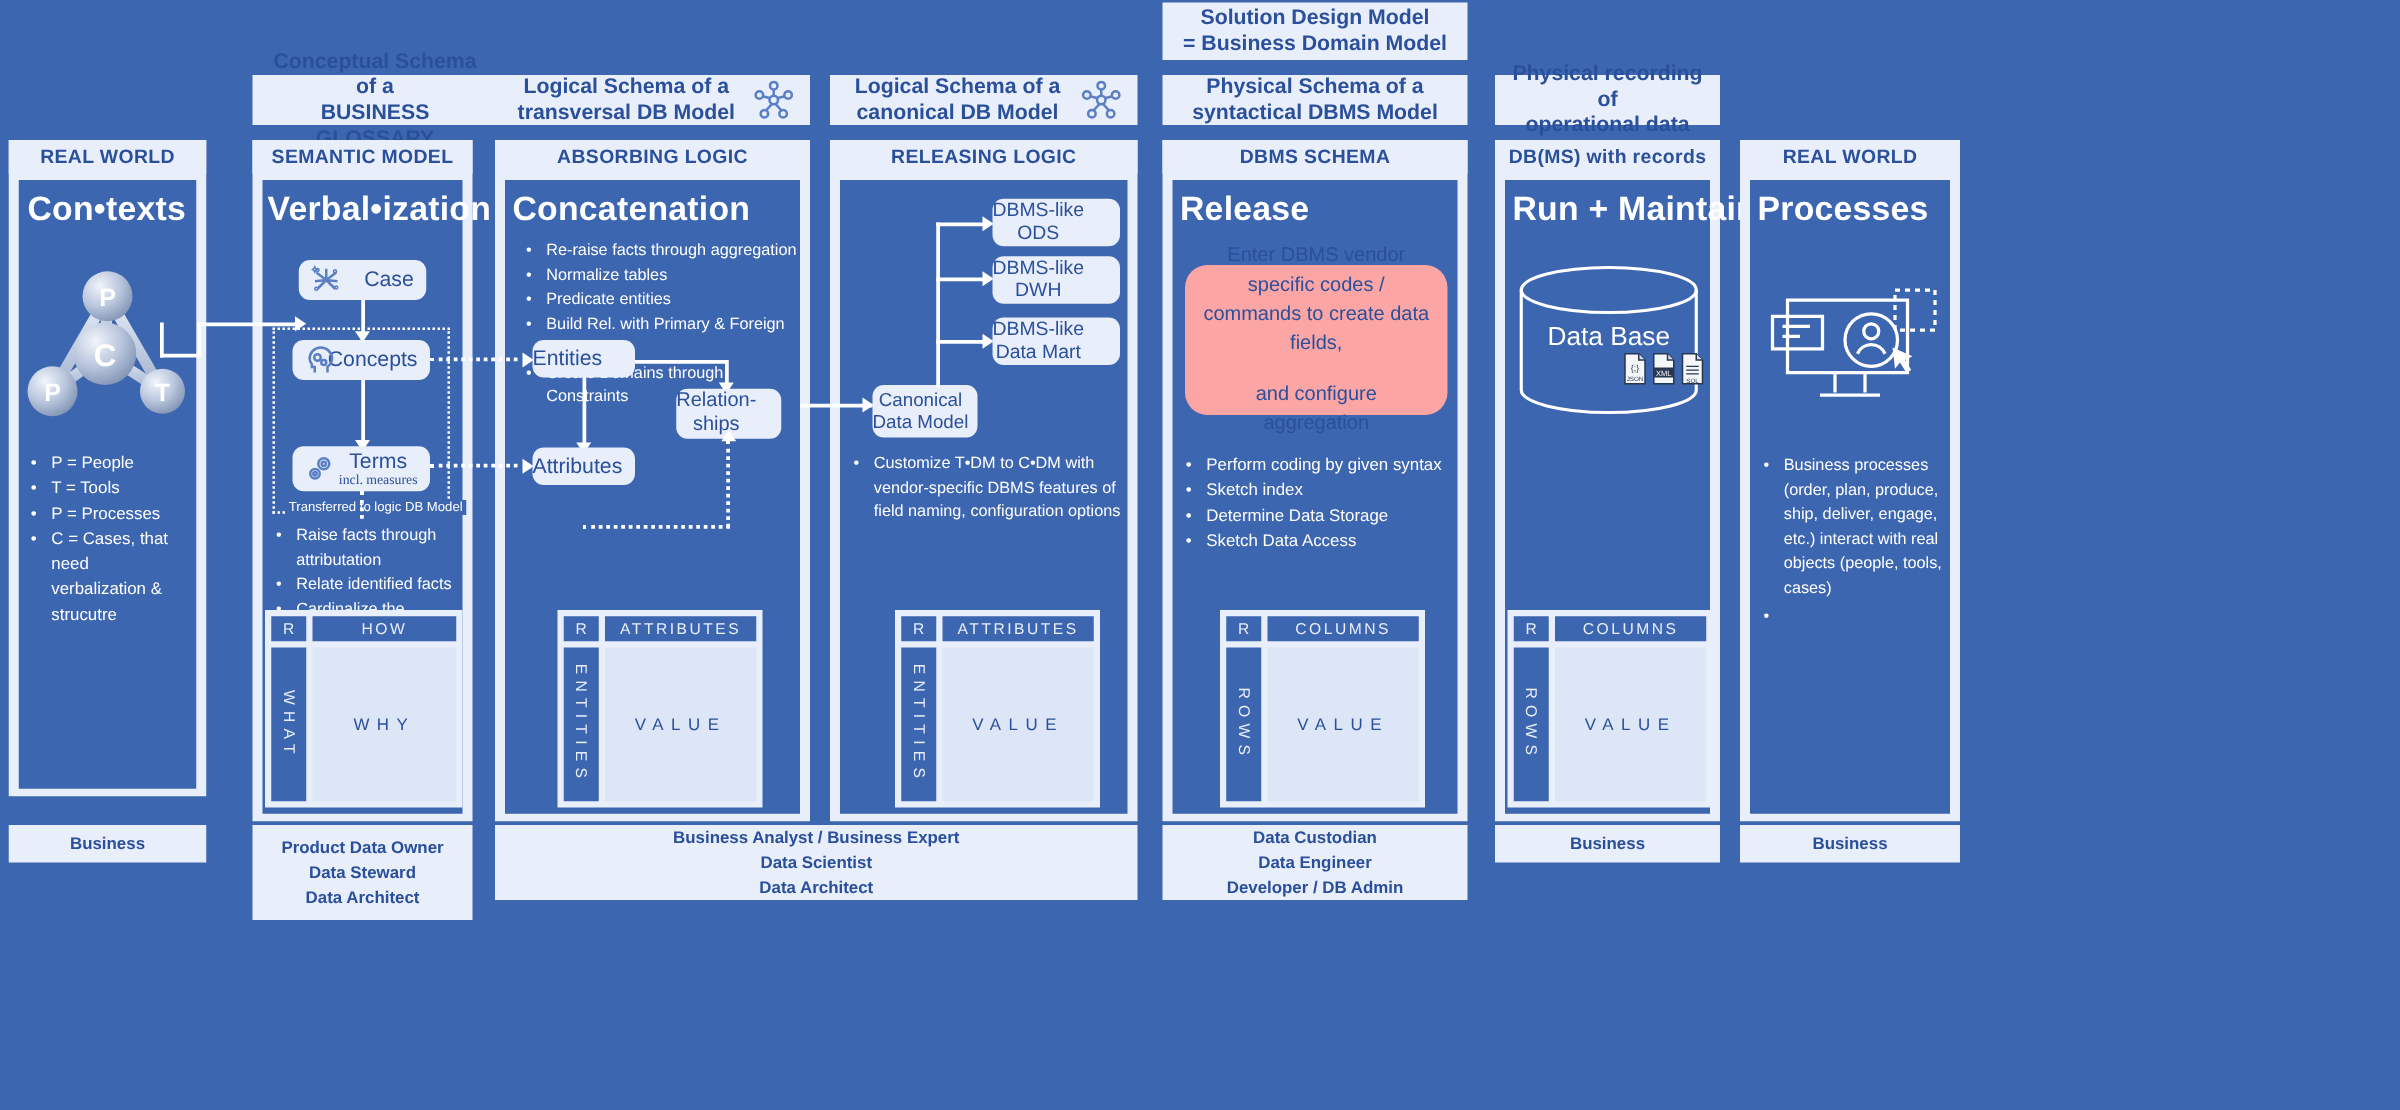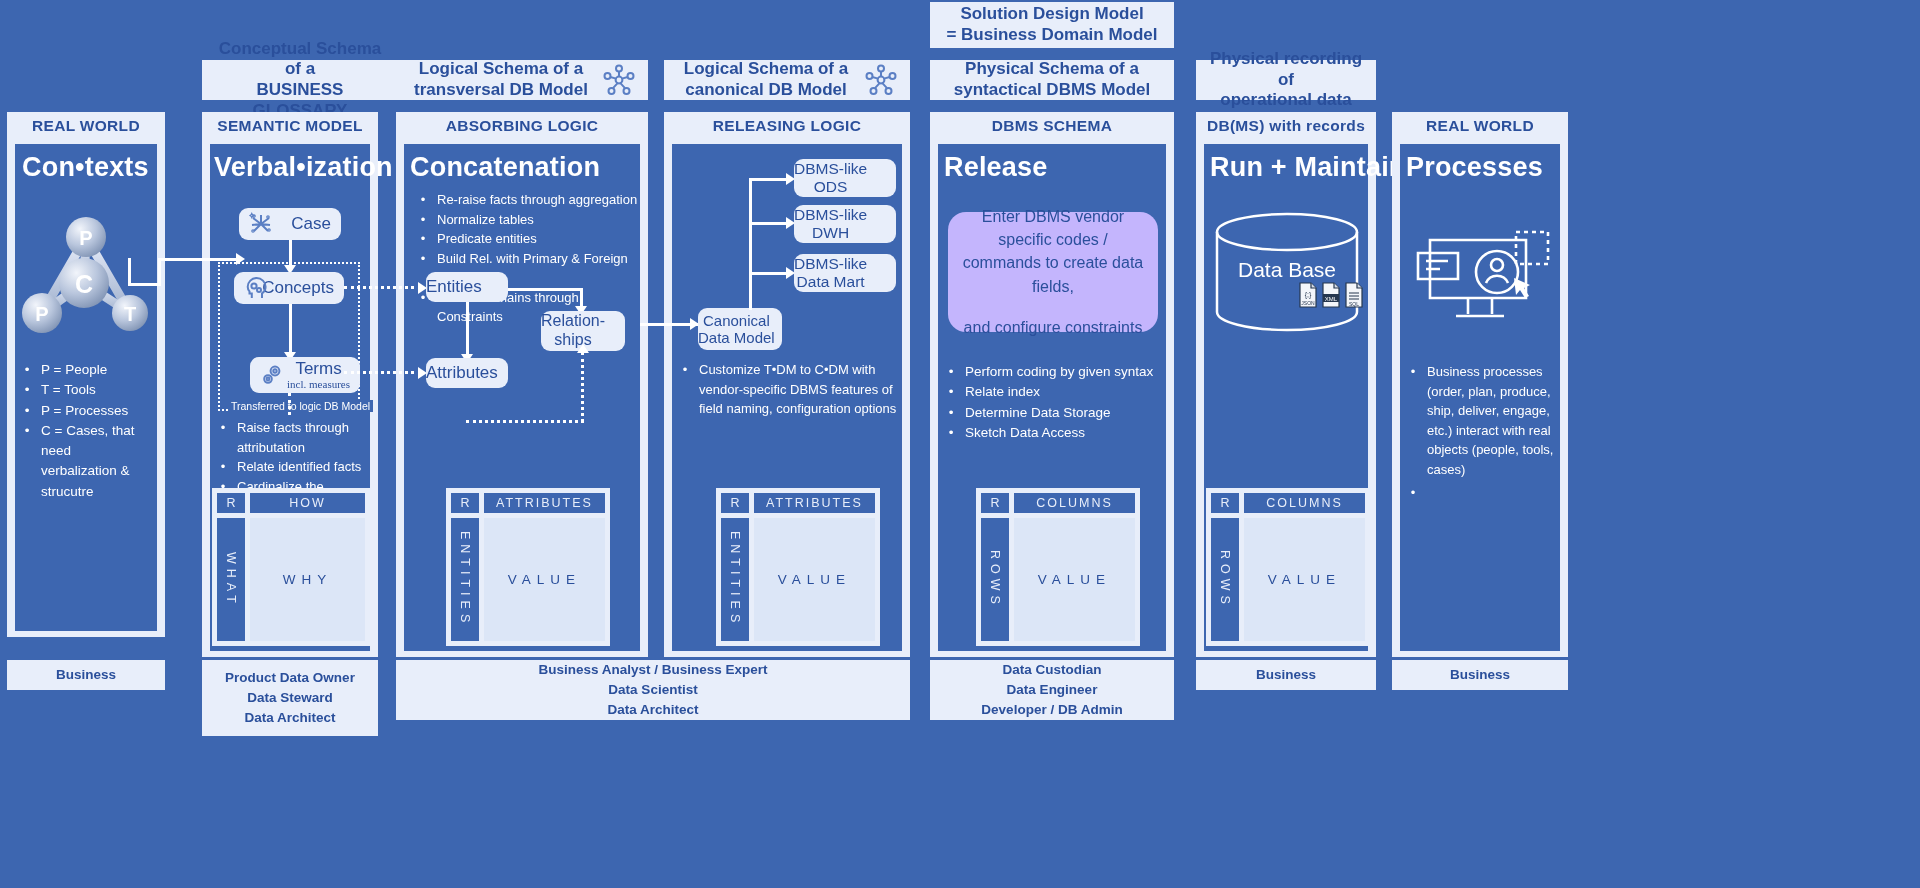--- a/index.html
+++ b/index.html
@@ -72,21 +72,21 @@
     text-align: center;
     font-size: 17px;
     line-height: 1.16;
   }
   .pill.wicon { justify-content: flex-end; padding-right: 10px; }
   .pill .pico { position: absolute; left: 9px; top: 50%; transform: translateY(-50%); }
   .pill .sub { display:block; font-size: 11px; font-family: Liberation Serif, serif; }
 
   .roundbox {
     position: absolute;
-    background: #c4b5fd;
+    background: #fca5a5;
     color: #2a4f9b;
     border-radius: 18px;
     display: flex; flex-direction: column;
     align-items: center; justify-content: center;
     text-align: center;
     font-size: 16px;
     line-height: 1.45;
     padding: 14px;
   }
   .roundbox p { margin: 0; }
@@ -319,21 +319,21 @@
         <circle class="ico-line" stroke-width="1.2" cx="11" cy="11" r="2.6"></circle>
         <circle class="ico-line" stroke-width="1.2" cx="16" cy="15" r="2"></circle>
       </svg>
     </span>
     <span>Concepts</span>
   </div>
 
   <div class="ln" style="left:289px; top:304px; width:3px; height:52px;"></div>
   <div class="arrow-d" style="left:284px; top:352px;"></div>
 
-  <div class="pill wicon" style="left:250px; top:357px; width:110px; height:36px; padding-right:10px;">
+  <div class="pill wicon" style="left:234px; top:357px; width:110px; height:36px; padding-right:10px;">
     <span class="pico">
       <svg width="26" height="26" viewBox="0 0 26 26">
         <g class="ico-line" stroke-width="1.2">
           <circle cx="16" cy="9" r="4.4"></circle>
             <circle cx="16" cy="9" r="1.7"></circle>
           <circle cx="9" cy="17" r="3.8"></circle>
             <circle cx="9" cy="17" r="1.4"></circle>
         </g>
       </svg>
     </span>
@@ -498,31 +498,31 @@
     <div>Data Architect</div>
   </div>
 
   <div class="col-shell" style="left:930px; top:112px; width:244px; height:545px;"></div>
   <div class="band" style="left:930px; top:112px; width:244px; height:27px;">DBMS SCHEMA</div>
   <div class="col-body" style="left:938px; top:144px; width:228px; height:507px;"></div>
   <div class="col-title" style="left:944px; top:152px;">Release</div>
 
   <div class="roundbox" style="left:948px; top:212px; width:210px; height:120px;">
     <p>Enter DBMS vendor specific codes / commands to create data fields,</p>
-    <p>and configure constraints</p>
+    <p>and configure aggregation</p>
   </div>
 
   <div class="bullets" style="left:946px; top:362px; width:222px;">
     <div class="bi">
         <span class="dot">•</span>
         <span class="tx">Perform coding by given syntax</span>
       </div>
     <div class="bi">
         <span class="dot">•</span>
-        <span class="tx">Relate index</span>
+        <span class="tx">Sketch index</span>
       </div>
     <div class="bi">
         <span class="dot">•</span>
         <span class="tx">Determine Data Storage</span>
       </div>
     <div class="bi">
         <span class="dot">•</span>
         <span class="tx">Sketch Data Access</span>
       </div>
   </div>

